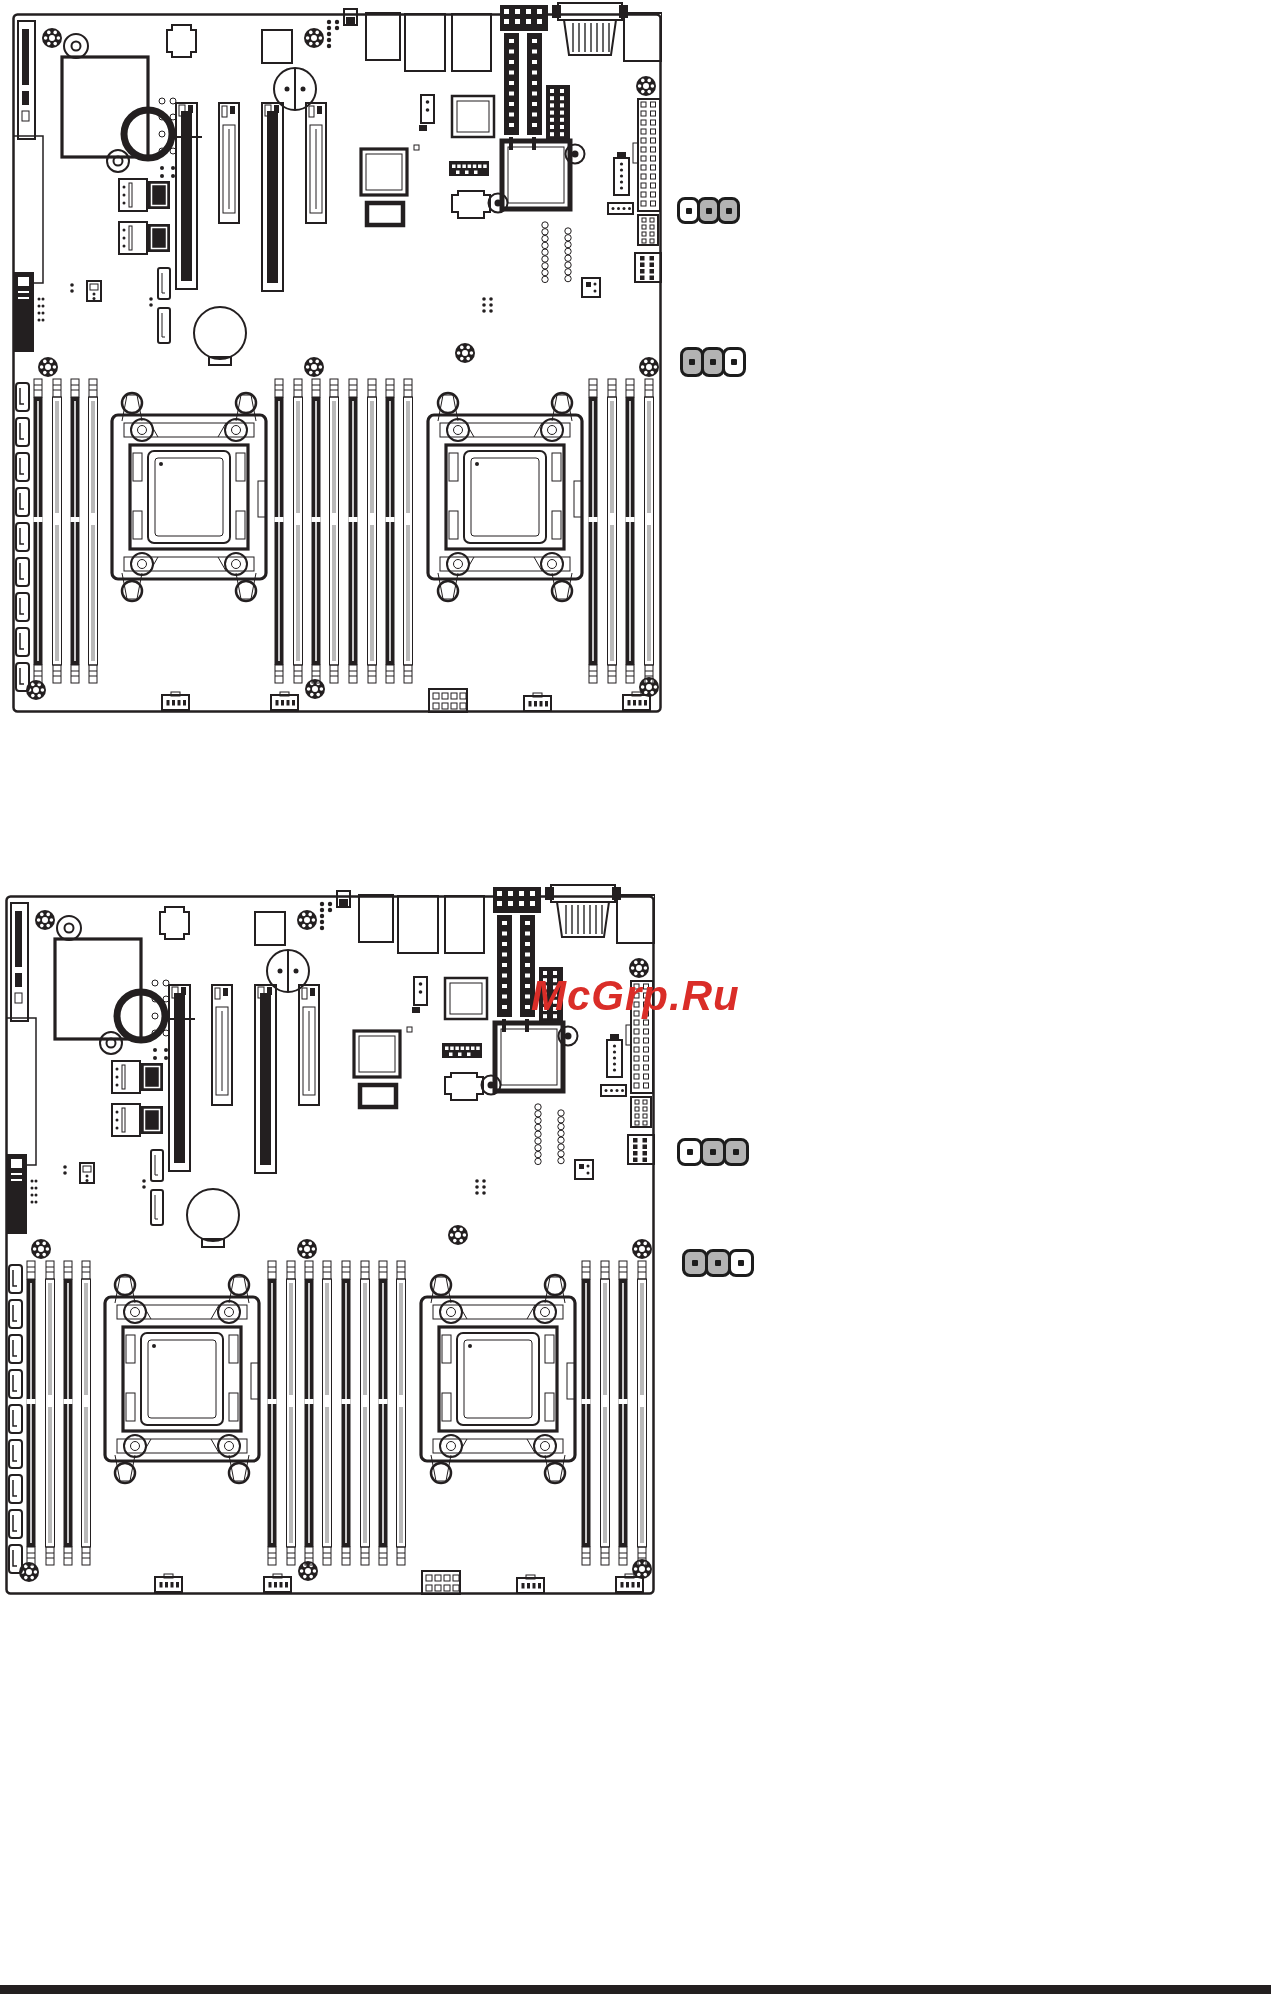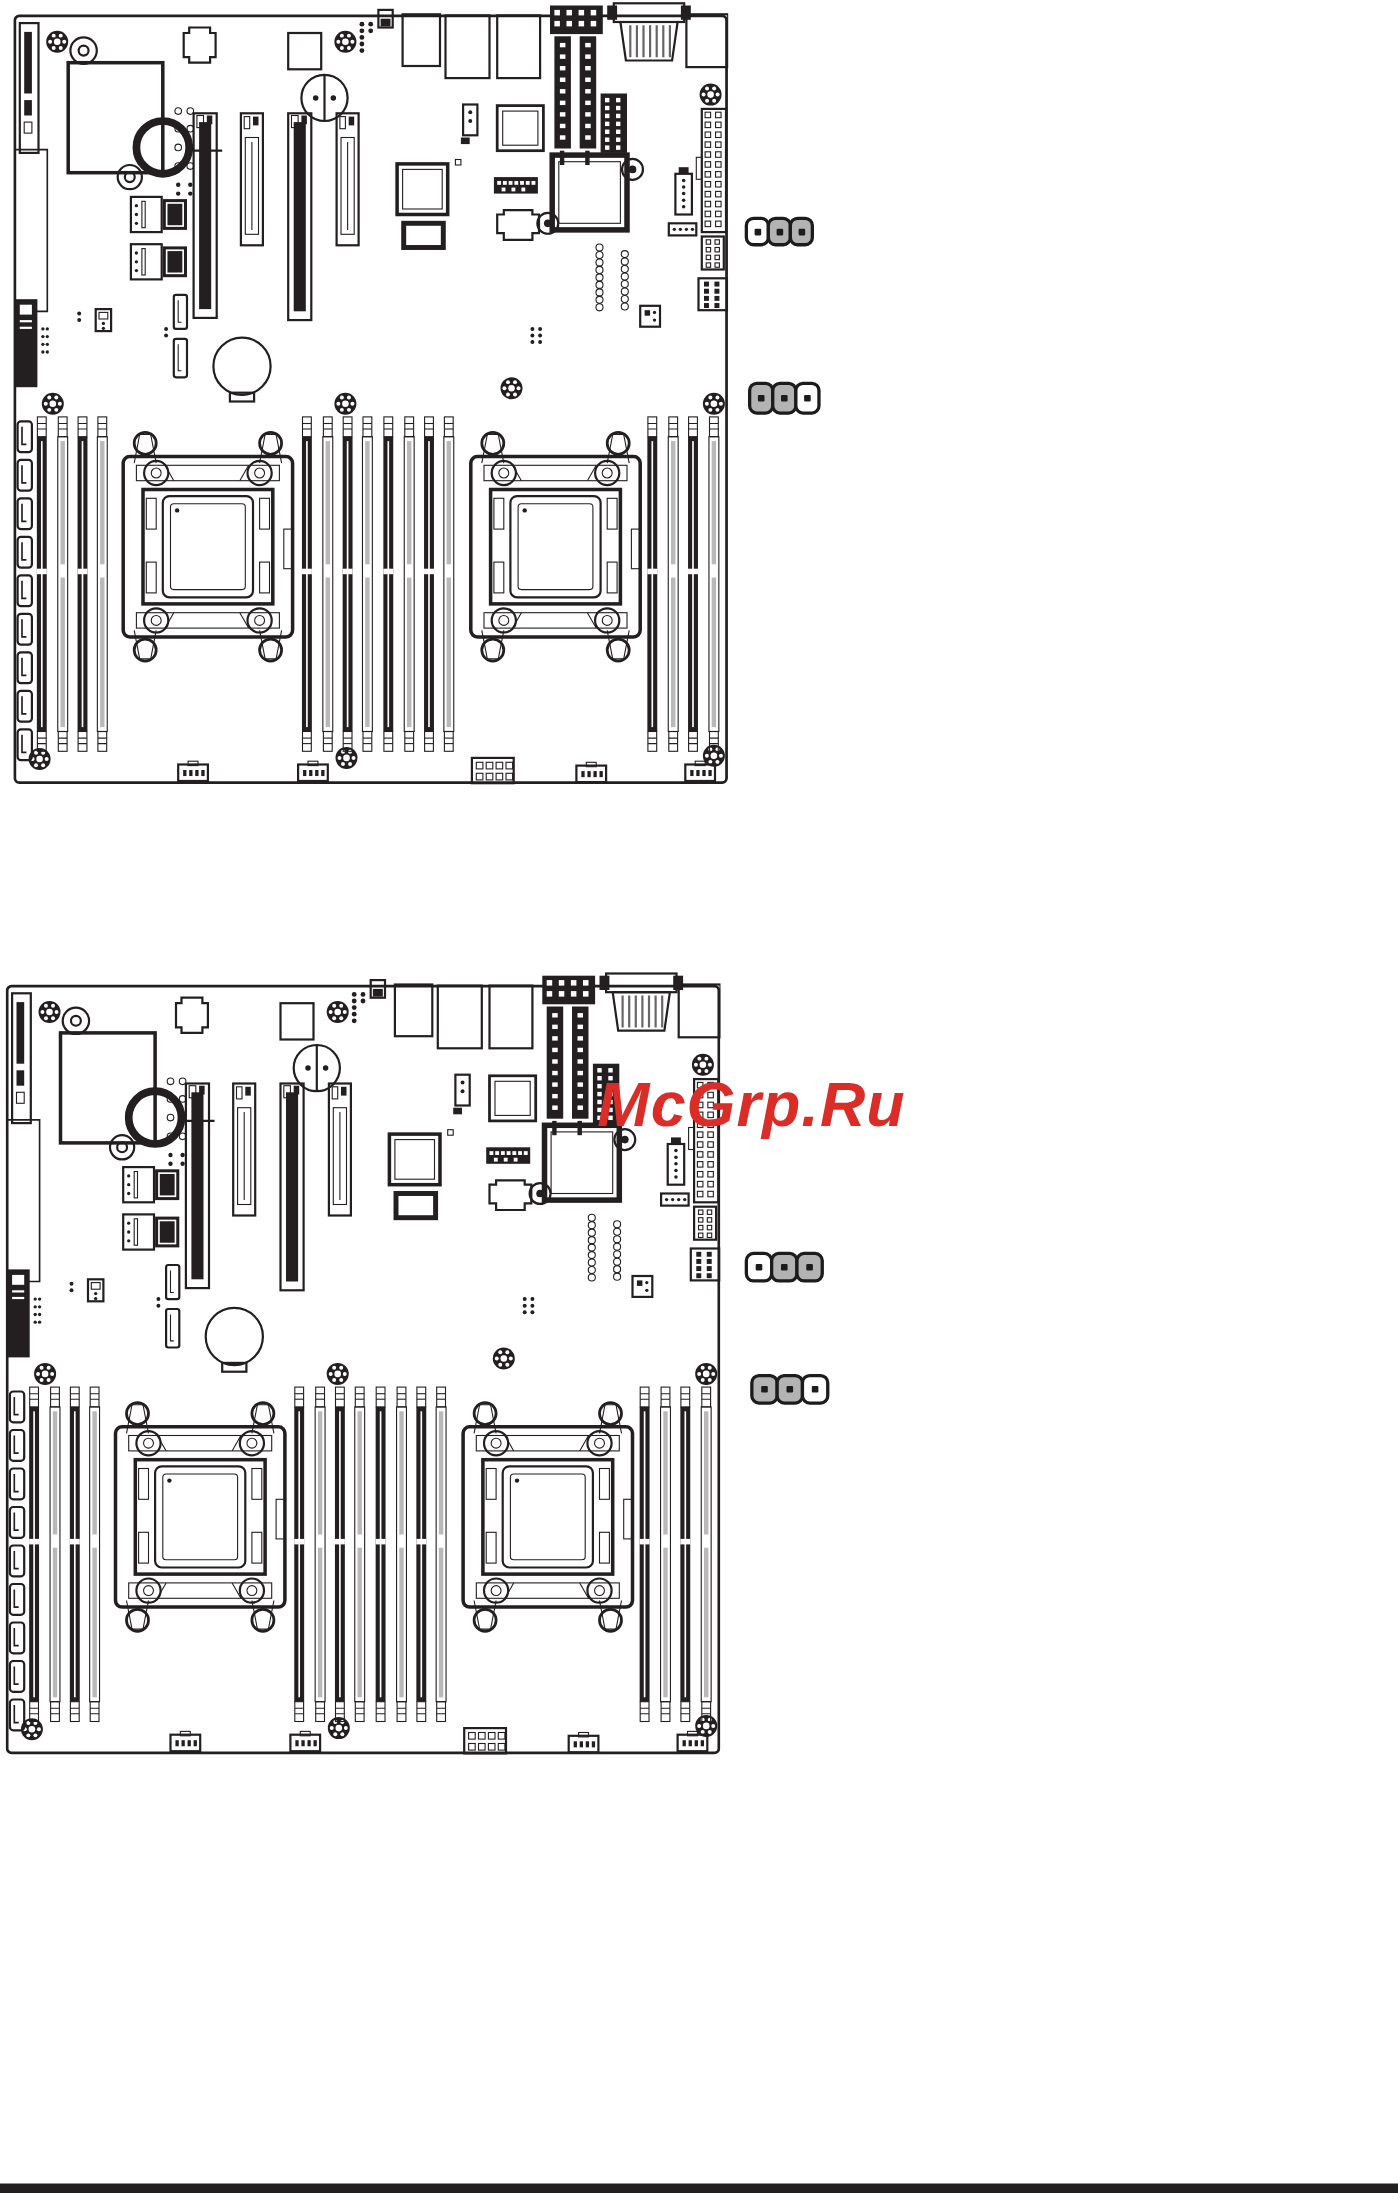--- a/index.html
+++ b/index.html
@@ -32,22 +32,22 @@
   .jpin{
     box-sizing:border-box;
     width:var(--pw,23px);height:var(--ph,27px);
     border:3px solid #1c1c1c;border-radius:8px;background:var(--open);
     display:flex;align-items:center;justify-content:center;
     margin-right:-3px;
   }
   .jpin.capped{background:var(--cap);}
   .jdot{width:6px;height:6px;background:#1c1c1c;border-radius:1px;}
   .watermark{
-    position:absolute;left:543px;top:972px;
-    font-size:57px;font-style:italic;font-weight:bold;
+    position:absolute;left:531px;top:972px;
+    font-size:42px;font-style:italic;font-weight:bold;
     color:var(--wm);letter-spacing:1px;white-space:nowrap;
   }
   .footer-bar{
     position:absolute;left:0;top:1985px;width:1271px;height:9px;background:var(--bar);
   }
 </style>
 </head>
 <body>
 
 <svg width="0" height="0" style="position:absolute" aria-hidden="true">

